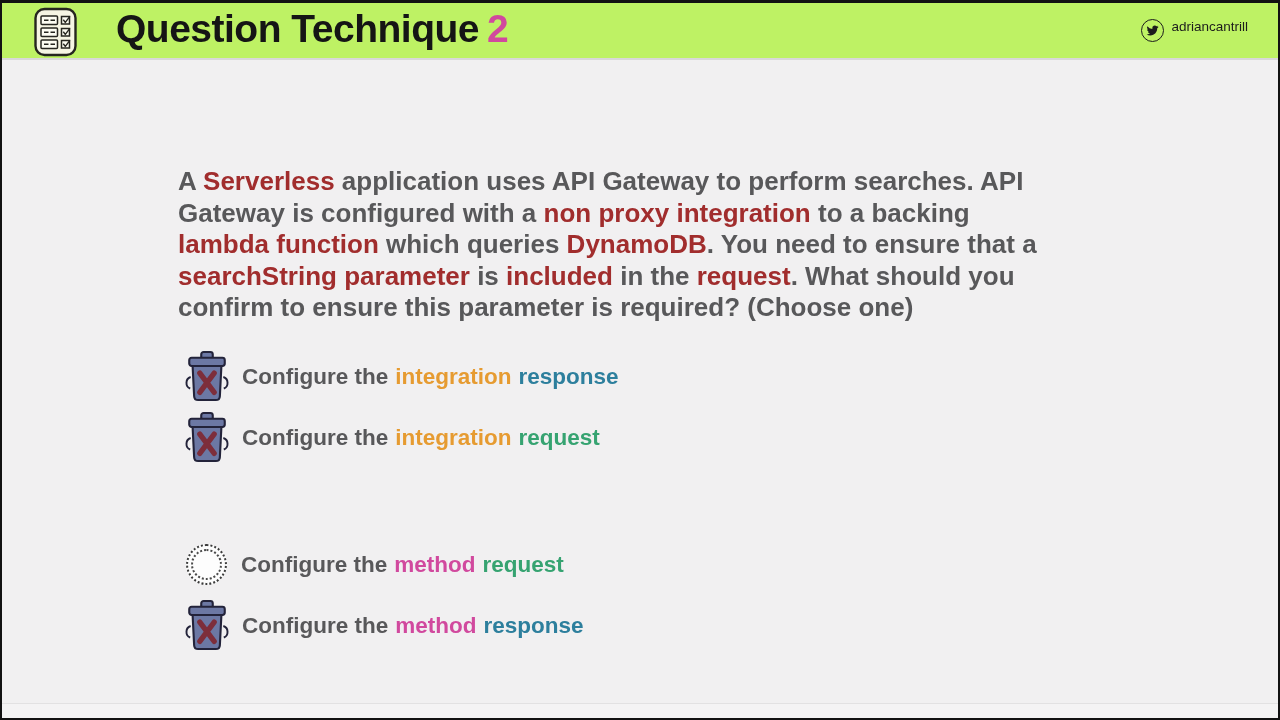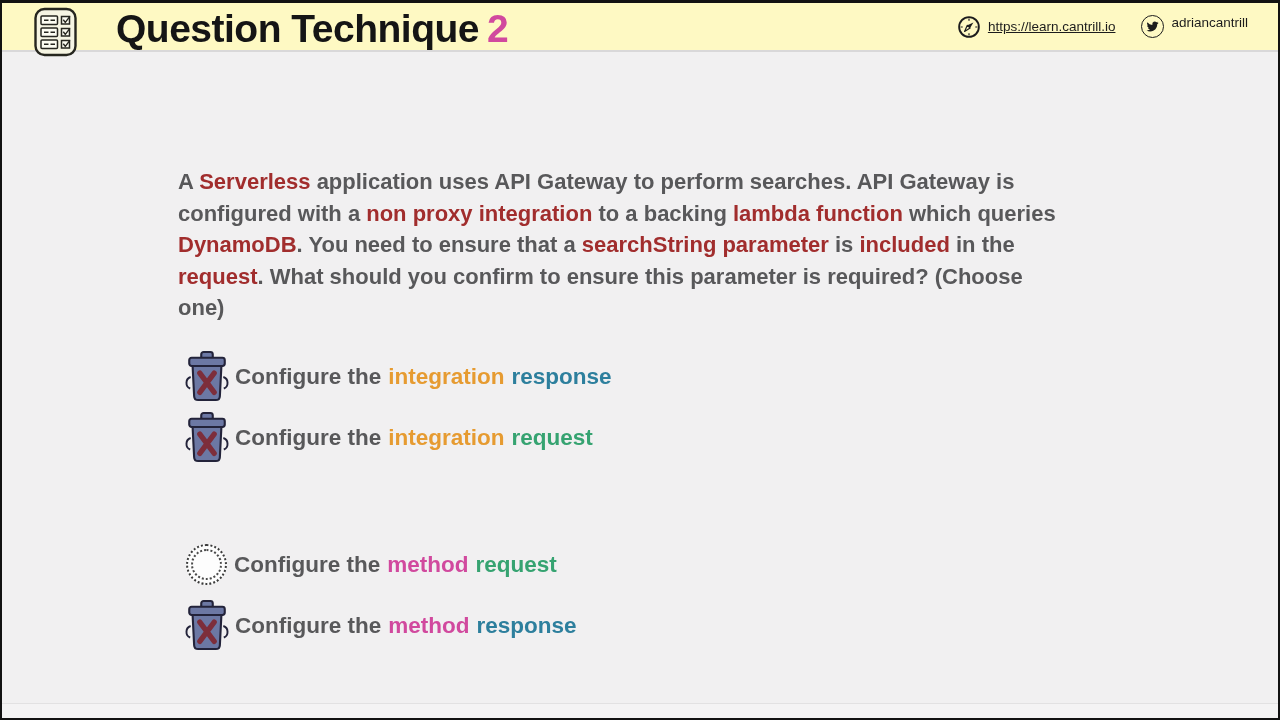--- a/index.html
+++ b/index.html
@@ -13,22 +13,22 @@
   
   .frame {
     position: absolute; inset: 0; z-index: 50; pointer-events: none;
     border-top: 3px solid #121212;
     border-left: 2px solid #121212;
     border-right: 2px solid #121212;
     border-bottom: 2px solid #121212;
   }
   
   .header {
-    position: absolute; top: 3px; left: 2px; right: 2px; height: 49px;
-    background: #fef9c3;
+    position: absolute; top: 3px; left: 2px; right: 2px; height: 57px;
+    background: #bef264;
     border-bottom: 2px solid #d9d8d9;
     display: flex; align-items: center;
   }
   .logo-box { position: absolute; left: 31px; top: 4px; }
   .title {
     position: absolute; left: 114px; top: 4px;
     font-size: 39px; font-weight: bold; color: #151515;
     letter-spacing: -0.5px; white-space: nowrap;
   }
   .title .num { color: #d1499e; margin-left: 8px; }
@@ -44,27 +44,27 @@
   .hdr-link .link-text { text-decoration: underline; }
   .tw-circle {
     width: 23px; height: 23px; border: 1.8px solid #1c1c1c; border-radius: 50%;
     display: flex; align-items: center; justify-content: center;
   }
   .handle-group { display: flex; align-items: flex-start; gap: 7px; margin-left: 16px; cursor: pointer; }
   .handle-text { font-size: 13.5px; color: #1c1c1c; }
   
   .question {
     position: absolute; left: 178px; top: 166px; width: 888px;
-    font-size: 22px; line-height: 31.5px; font-weight: bold; color: #58585a;
+    font-size: 26px; line-height: 31.5px; font-weight: bold; color: #58585a;
   }
   .q-red { color: #a12d2d; }
   
   .options { position: absolute; left: 183px; top: 350px; }
   .option {
-    display: flex; align-items: center; gap: 4px;
+    display: flex; align-items: center; gap: 11px;
     height: 53px; margin-bottom: 8px; cursor: pointer;
   }
   .option.spaced { margin-top: 74px; }
   .opt-label {
     display: flex; align-items: baseline; gap: 7px;
     font-size: 22.5px; font-weight: bold; color: #58585a; white-space: nowrap;
   }
   .dotted-circle {
     width: 41px; height: 41px; border-radius: 50%;
     border: 2px dotted #3b3b3b; background: #fdfdfd;
@@ -116,31 +116,20 @@
         <path d="M10.5 37.2 h4.5 M17 37.2 h4.5"></path>
         <path d="M29.8 12.8 l2 2.6 l4.6 -6"></path>
         <path d="M29.8 24.8 l2 2.6 l4.6 -6"></path>
         <path d="M29.8 36.8 l2 2.6 l4.6 -6"></path>
       </g>
     </svg>
   </span>
   <div class="title"><span>Question Technique</span><span class="num">2</span></div>
 
   <div class="header-right">
-    <div class="hdr-link">
-      <span style="display:flex">
-        <svg width="24" height="24" viewBox="0 0 26 26">
-          <circle cx="13" cy="13" r="10.7" fill="none" stroke="#1c1c1c" stroke-width="2"></circle>
-          <path d="M13 3.8 V6.2 M13 22.2 V19.8 M3.8 13 H6.2 M22.2 13 H19.8" stroke="#1c1c1c" stroke-width="1.3"></path>
-          <path d="M17.8 8.2 L14.2 14.2 L11.2 11.2 Z" fill="#1c1c1c"></path>
-          <path d="M8.2 17.8 L11.2 11.2 L14.2 14.2 Z" fill="none" stroke="#1c1c1c" stroke-width="1.3" stroke-linejoin="round"></path>
-        </svg>
-      </span>
-      <span class="link-text">https://learn.cantrill.io</span>
-    </div>
     <div class="handle-group">
       <span class="tw-circle">
         <svg width="13" height="13" viewBox="0 0 24 24">
           <path fill="#1c1c1c" d="M23 4.9c-.8.4-1.7.6-2.6.8.9-.6 1.6-1.4 2-2.5-.9.5-1.9.9-2.9 1.1A4.5 4.5 0 0 0 11.7 8c0 .4 0 .7.1 1A12.8 12.8 0 0 1 2.5 4a4.5 4.5 0 0 0 1.4 6 4.4 4.4 0 0 1-2-.5v.1c0 2.2 1.5 4 3.6 4.4-.4.1-.8.2-1.2.2-.3 0-.6 0-.9-.1a4.5 4.5 0 0 0 4.2 3.1 9 9 0 0 1-5.6 2H1a12.7 12.7 0 0 0 6.9 2c8.3 0 12.8-6.9 12.8-12.8v-.6c.9-.6 1.6-1.4 2.3-2.3z"></path>
         </svg>
       </span>
       <span class="handle-text">adriancantrill</span>
     </div>
   </div>
 </div>

